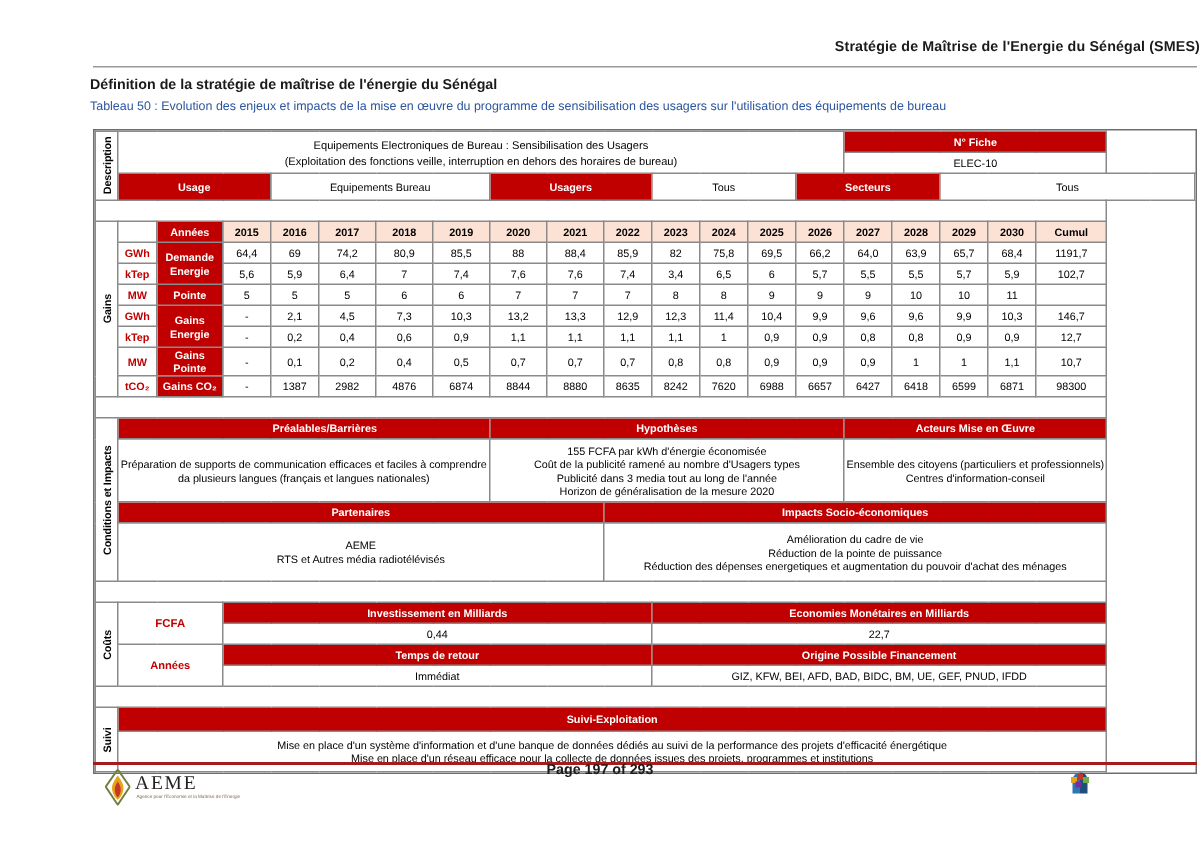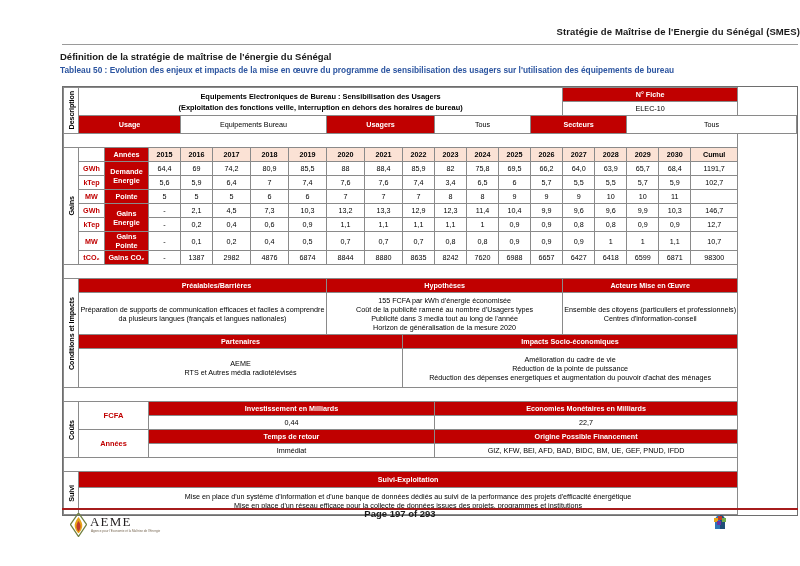--- a/index.html
+++ b/index.html
@@ -49,21 +49,21 @@
     width: 740px;
   }
   .title-main {
     font-size: 9.5px;
     font-weight: bold;
     color: #1a1a1a;
     line-height: 13px;
   }
   .title-sub {
     font-size: 8.3px;
-    font-weight: bold;
+    font-weight: normal;
     color: #2c55a0;
     line-height: 13px;
     margin-top: 1px;
   }
 
   
   .table-wrap {
     position: absolute;
     top: 86px;
     left: 62px;
@@ -247,21 +247,21 @@
           <col style="width:32px">
           <col style="width:32px">
         <col style="width:47px">
       </colgroup>
 
       <tbody>
           <tr>
         <td class="vlabel" rowspan="3">
           <span class="rot">Description</span>
         </td>
-        <td colspan="14" rowspan="2" style="height:26px;font-size:7.4px;line-height:11px;font-weight:bold;">
+        <td colspan="14" rowspan="2" style="height:26px;font-size:7.4px;line-height:11px;">
           <div>Equipements Electroniques de Bureau : Sensibilisation des Usagers</div>
           <div>(Exploitation des fonctions veille, interruption en dehors des horaires de bureau)</div>
         </td>
         <td colspan="5" class="redhdr">N° Fiche</td>
       </tr>
       <tr>
         <td colspan="5">ELEC-10</td>
       </tr>
 
       <tr>

